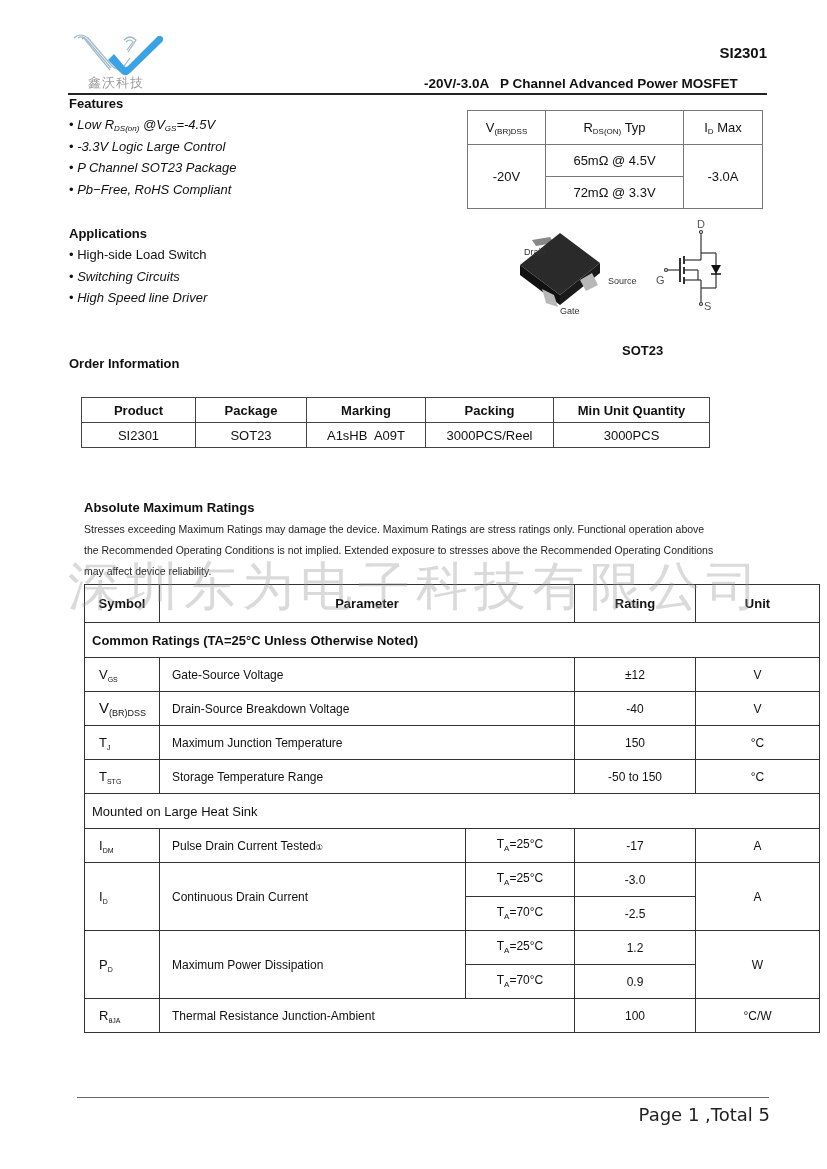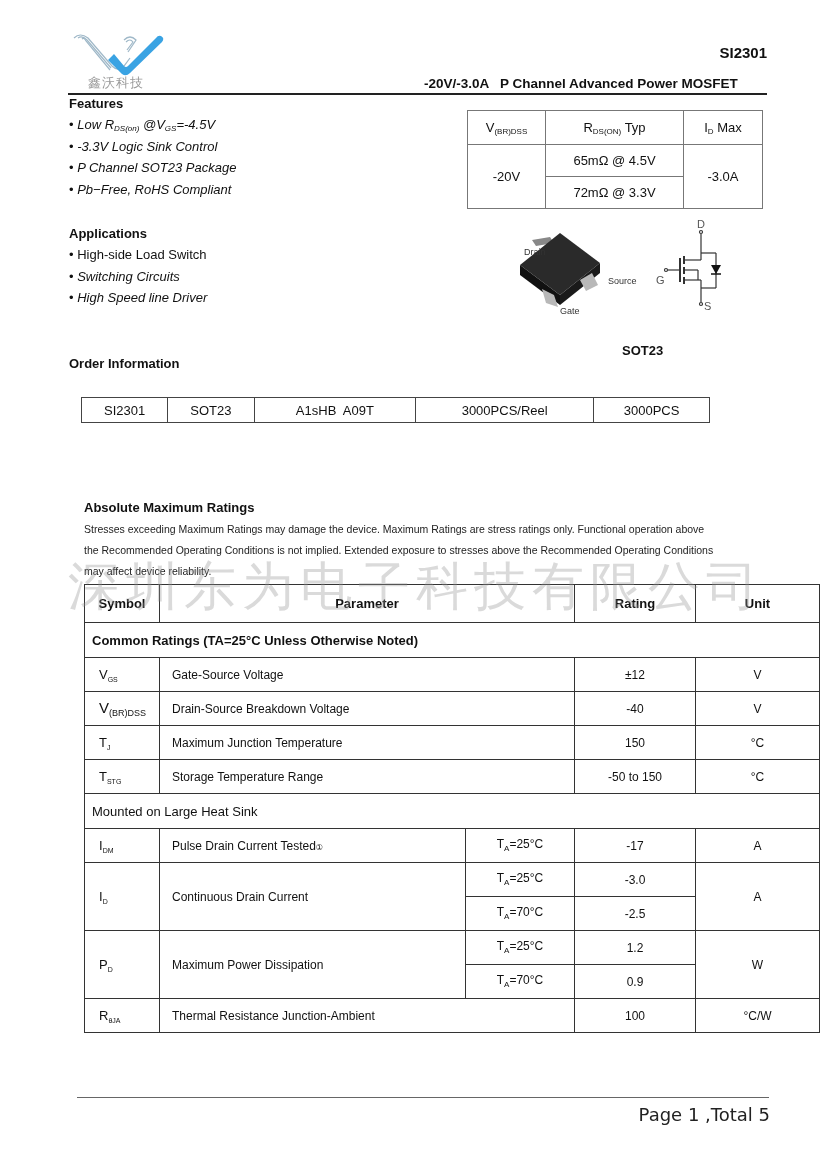--- a/index.html
+++ b/index.html
@@ -59,21 +59,21 @@
   </svg>
   <span class="logo-text">鑫沃科技</span>
 </div>
 <div class="abs part-no">SI2301</div>
 <div class="abs subtitle" style="white-space:pre;">-20V/-3.0A   P Channel Advanced Power MOSFET</div>
 <div class="abs header-rule"></div>
 
 <div class="abs sec-title" style="left:69px; top:96px;">Features</div>
 <ul class="abs bullets" style="left:69px; top:114px;">
   <li class="it"><span>Low R</span><sub class="s">DS(on)</sub><span> @V</span><sub class="s">GS</sub><span>=-4.5V</span></li>
-  <li class="it">-3.3V Logic Sink Control</li>
+  <li class="it">-3.3V Logic Large Control</li>
   <li class="it">P Channel SOT23 Package</li>
   <li class="it">Pb−Free, RoHS Compliant</li>
 </ul>
 
 <div class="abs sec-title" style="left:69px; top:226px;">Applications</div>
 <ul class="abs bullets" style="left:69px; top:244px;">
   <li>High-side Load Switch</li>
   <li class="it">Switching Circuits</li>
   <li class="it">High Speed line Driver</li>
 </ul>
@@ -137,20 +137,27 @@
   </svg>
   <span class="abs" style="left:47px; top:0px; font-size:11px; color:#555;">D</span>
   <span class="abs" style="left:6px; top:56px; font-size:11px; color:#555;">G</span>
   <span class="abs" style="left:54px; top:82px; font-size:11px; color:#555;">S</span>
 </div>
 <div class="abs sec-title" style="left:622px; top:343px;">SOT23</div>
 
 <div class="abs sec-title" style="left:69px; top:356px;">Order Information</div>
 <table class="abs ord">
   <tbody>
+      <tr class="h">
+    <td style="width:113px;">Product</td>
+    <td style="width:110px;">Package</td>
+    <td style="width:118px;">Marking</td>
+    <td style="width:127px;">Packing</td>
+    <td>Min Unit Quantity</td>
+  </tr>
   <tr>
     <td>SI2301</td>
     <td>SOT23</td>
     <td style="white-space:pre;">A1sHB  A09T</td>
     <td>3000PCS/Reel</td>
     <td>3000PCS</td>
   </tr>
 </tbody>
   </table>
 

